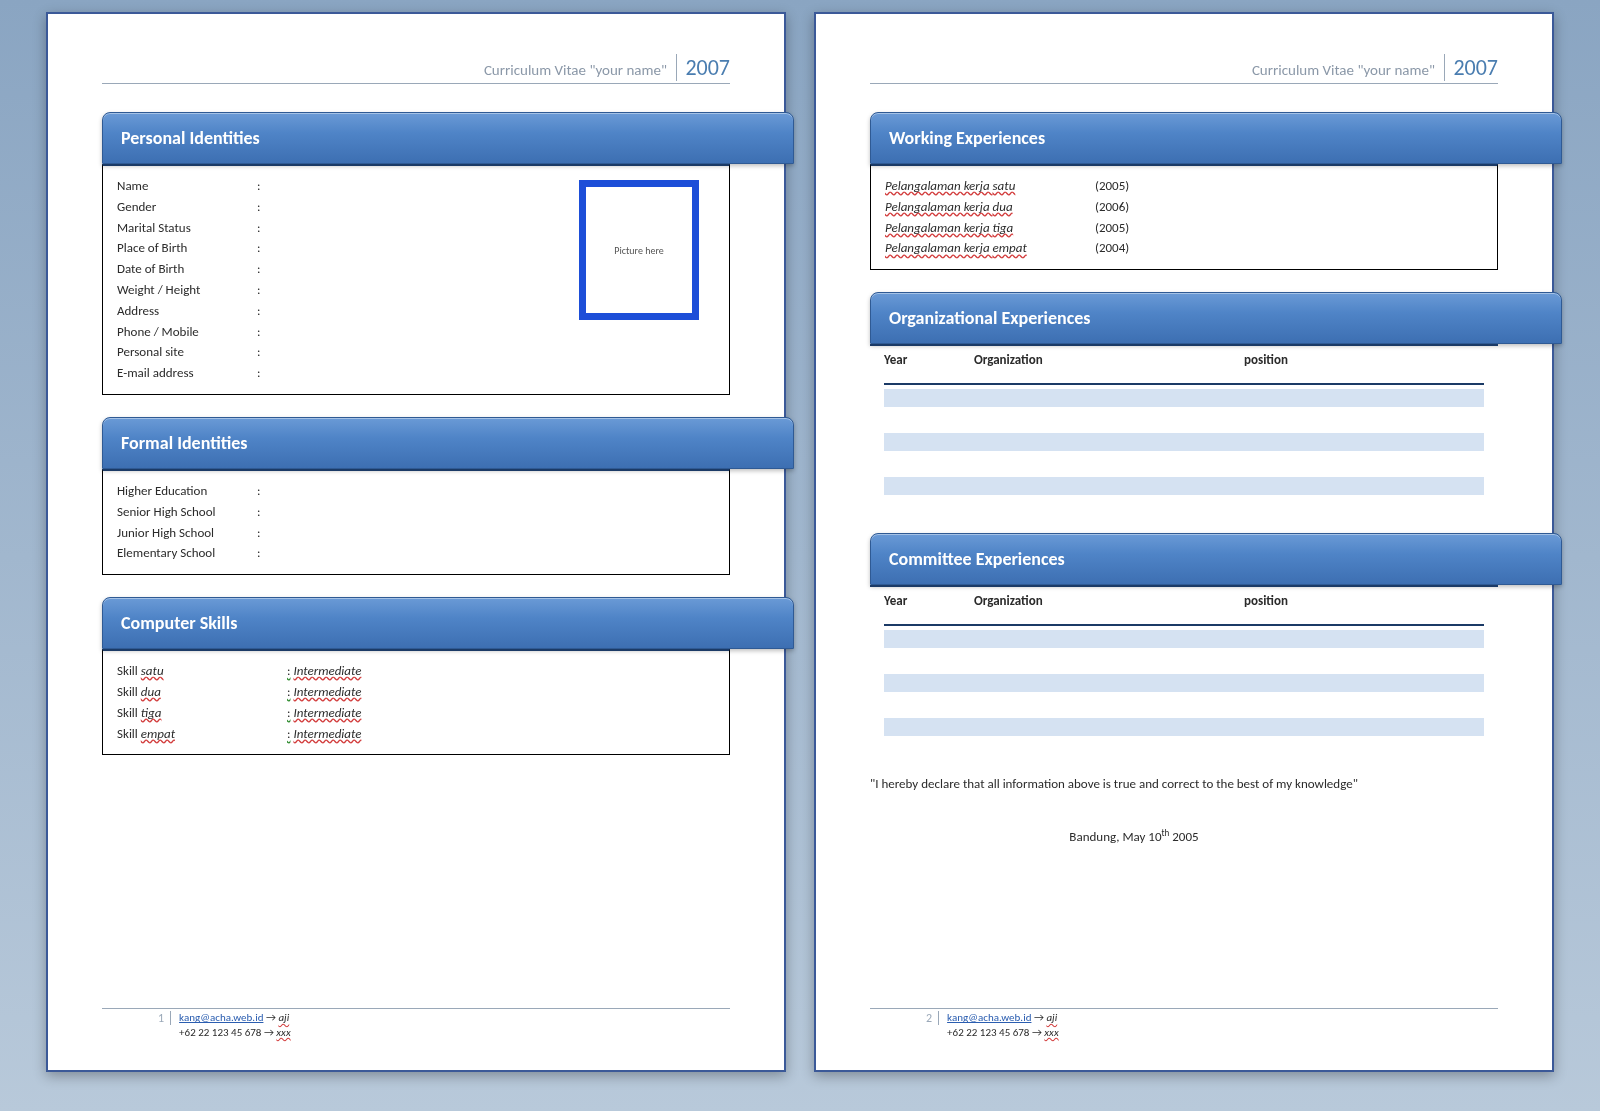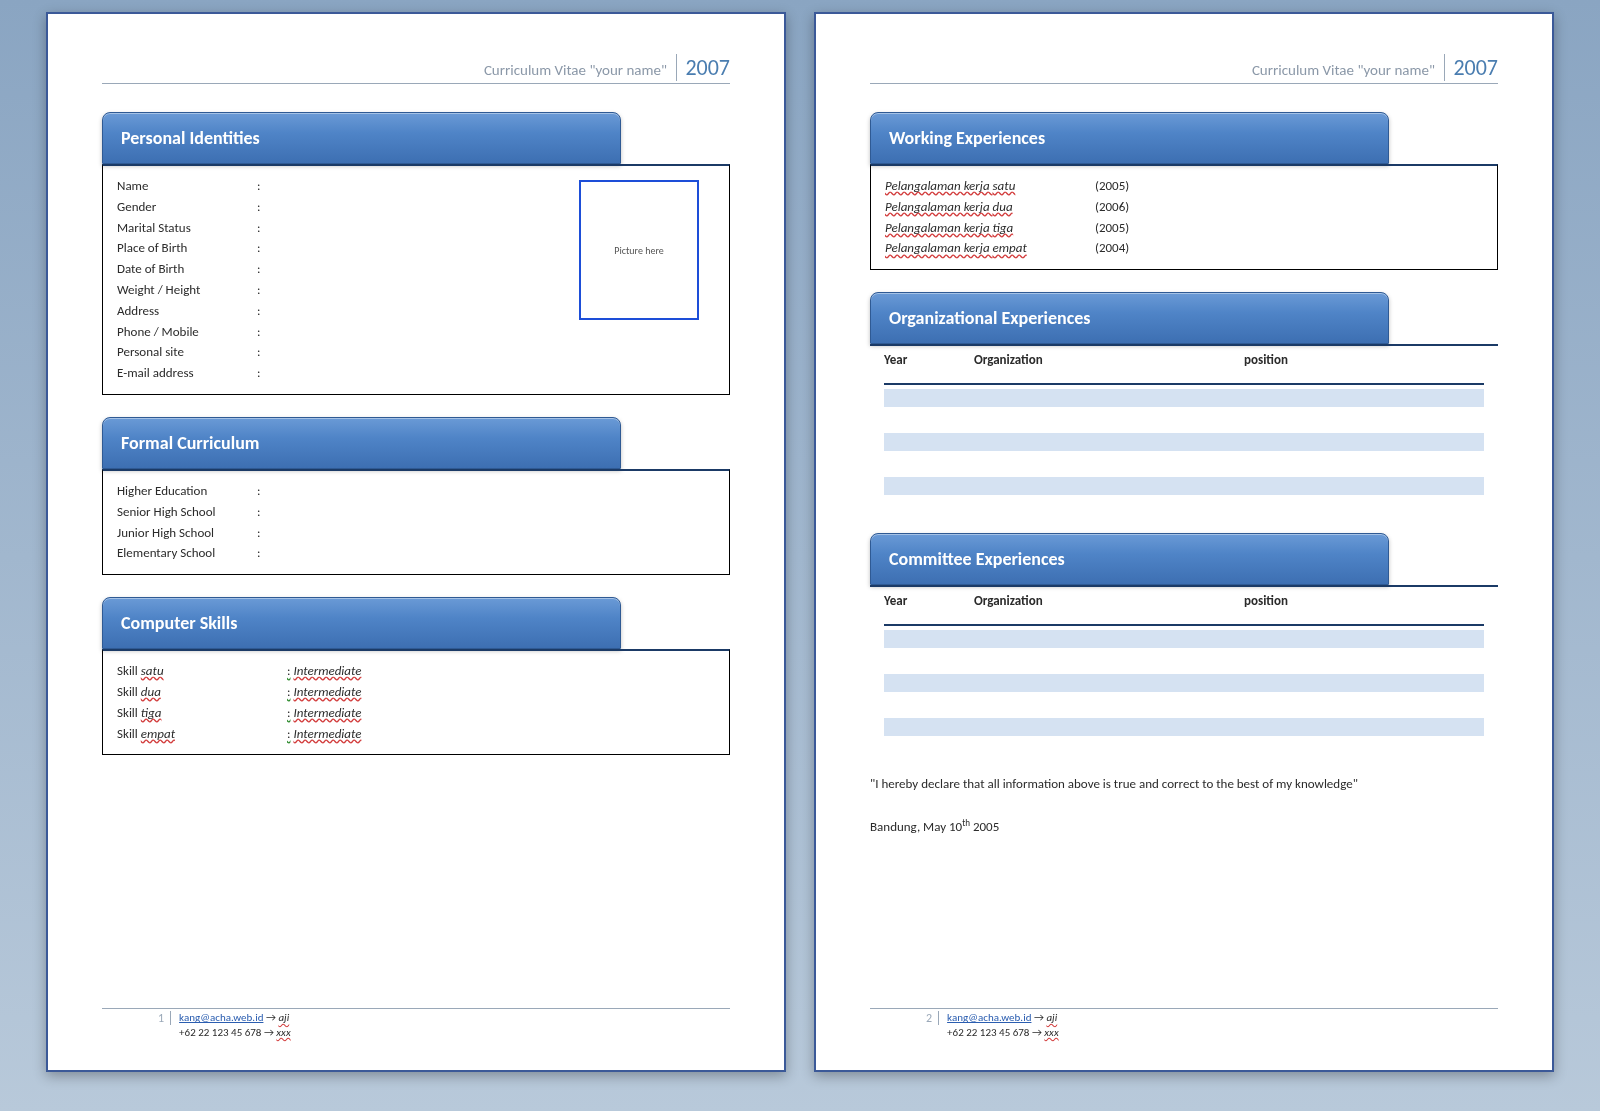--- a/index.html
+++ b/index.html
@@ -42,40 +42,40 @@
   }
   .section-head {
     background: linear-gradient(to bottom, #6a9ad6 0%, #4f84c7 40%, #3d6fb2 100%);
     border: 1px solid #2f5a94;
     border-radius: 8px 8px 0 0;
     box-shadow: inset 0 1px 0 rgba(255,255,255,.4), 0 2px 4px rgba(0,0,0,.25);
     color: #ffffff;
     font-size: 18px;
     font-weight: 600;
     padding: 14px 18px;
-    width: 519px;
+    width: 692px;
     margin-bottom: 0;
   }
   .section-body {
     border: 1px solid #000;
     border-top: 2px solid #1b3a66;
     padding: 10px 14px;
     margin-bottom: 22px;
     position: relative;
   }
   .row { display: flex; line-height: 1.6; }
   .row .lbl { width: 140px; }
   .row .colon { width: 16px; }
   .pic-box {
     position: absolute;
     right: 30px;
     top: 14px;
     width: 120px;
     height: 140px;
-    border: 2px solid #1d4ed8;
+    border: 7px solid #1d4ed8;
     display: flex;
     align-items: center;
     justify-content: center;
     font-size: 10px;
     color: #555;
   }
   .squiggle-red {
     text-decoration: underline wavy #d23b3b;
     text-decoration-skip-ink: none;
     font-style: italic;
@@ -103,21 +103,21 @@
   .stripe.blue { background: #d5e2f2; }
   .org-body {
     border-top: 2px solid #1b3a66;
     padding: 4px 14px 12px 14px;
     margin-bottom: 22px;
   }
   .declaration {
     margin-top: 14px;
     line-height: 1.5;
   }
-  .sig-date { text-align: left; margin-top: 23px; padding-right: 100px; }
+  .sig-date { text-align: center; margin-top: 33px; padding-right: 100px; }
   .sig-name { text-align: right; margin-top: 90px; padding-right: 120px; }
   .footer {
     position: absolute;
     left: 54px;
     right: 54px;
     bottom: 30px;
     border-top: 1px solid #9aa8b8;
     padding-top: 2px;
     font-size: 11px;
     display: flex;
@@ -185,21 +185,21 @@
       <div class="row">
           <span class="lbl">Personal site</span>
           <span class="colon">:</span>
         </div>
       <div class="row">
           <span class="lbl">E-mail address</span>
           <span class="colon">:</span>
         </div>
     </div>
 
-    <div class="section-head">Formal Curriculum</div>
+    <div class="section-head">Formal Identities</div>
     <div class="section-body">
       <div class="row">
           <span class="lbl">Higher Education</span>
           <span class="colon">:</span>
         </div>
       <div class="row">
           <span class="lbl">Senior High School</span>
           <span class="colon">:</span>
         </div>
       <div class="row">

